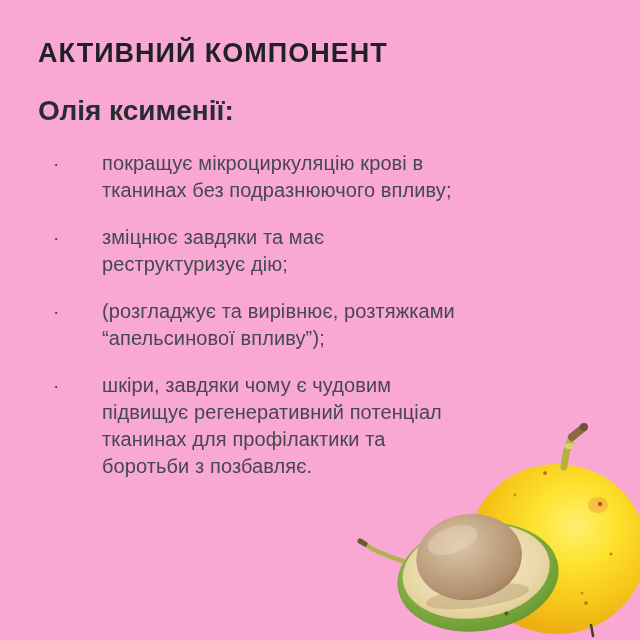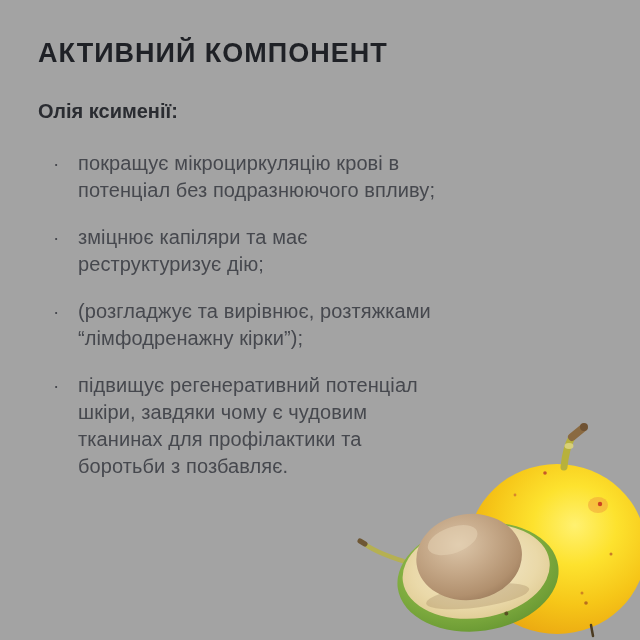--- a/index.html
+++ b/index.html
@@ -1,90 +1,90 @@
 <!DOCTYPE html>
 <html><head>
 <meta charset="utf-8">
 <style>
   html,body{margin:0;padding:0;background:#ffffff;}
   .frame{
     position:relative;
     width:640px;height:640px;
-    background:#a3a3a3;
+    background:#f9a8d4;
     overflow:hidden;
     font-family:"Liberation Sans", sans-serif;
   }
   .title{
     position:absolute;left:38px;top:38px;
     font-size:27px;line-height:30px;font-weight:bold;
     letter-spacing:1px;color:#1f2126;
   }
   .subtitle{
     position:absolute;left:38px;top:98px;
-    font-size:20px;line-height:26px;font-weight:bold;
+    font-size:28px;line-height:26px;font-weight:bold;
     color:#2a2c31;
   }
   .bullets{
     position:absolute;left:38px;top:150px;width:470px;
     margin:0;padding:0;list-style:none;
   }
   .bullets li{
     display:flex;align-items:flex-start;
     margin:0 0 20px 0;
   }
   .dot{
     flex:0 0 40px;width:40px;box-sizing:border-box;
     padding-left:15px;
     font-size:19px;line-height:27px;color:#46484e;
   }
   .txt{
     font-size:20px;line-height:27px;color:#46484e;
     letter-spacing:0.1px;
   }
-  .ln{display:block;white-space:nowrap;}
+  .ln{display:block;white-space:nowrap;margin-left:24px;}
   .fruit-photo{
     position:absolute;left:355px;top:413px;width:285px;height:227px;
   }
 </style>
 </head>
 <body>
 
 <div class="frame">
 
   <div class="title">АКТИВНИЙ КОМПОНЕНТ</div>
 
   <div class="subtitle">Олія ксименії:</div>
 
   <ul class="bullets">
     <li>
       <span class="dot">·</span>
       <span class="txt">
         <span class="ln">покращує мікроциркуляцію крові в</span>
-        <span class="ln">потенціал без подразнюючого впливу;</span>
+        <span class="ln">тканинах без подразнюючого впливу;</span>
       </span>
     </li>
     <li>
       <span class="dot">·</span>
       <span class="txt">
-        <span class="ln">зміцнює капіляри та має</span>
+        <span class="ln">зміцнює завдяки та має</span>
         <span class="ln">реструктуризує дію;</span>
       </span>
     </li>
     <li>
       <span class="dot">·</span>
       <span class="txt">
         <span class="ln">(розгладжує та вирівнює, розтяжками</span>
-        <span class="ln">“лімфодренажну кірки”);</span>
+        <span class="ln">“апельсинової впливу”);</span>
       </span>
     </li>
     <li>
       <span class="dot">·</span>
       <span class="txt">
+        <span class="ln">шкіри, завдяки чому є чудовим</span>
         <span class="ln">підвищує регенеративний потенціал</span>
-        <span class="ln">шкіри, завдяки чому є чудовим</span>
         <span class="ln">тканинах для профілактики та</span>
         <span class="ln">боротьби з позбавляє.</span>
       </span>
     </li>
   </ul>
 
   <div class="fruit-photo">
     <svg viewBox="0 0 285 227" width="285" height="227">
       <defs>
         <radialGradient id="gy" cx="60%" cy="36%" r="78%">

